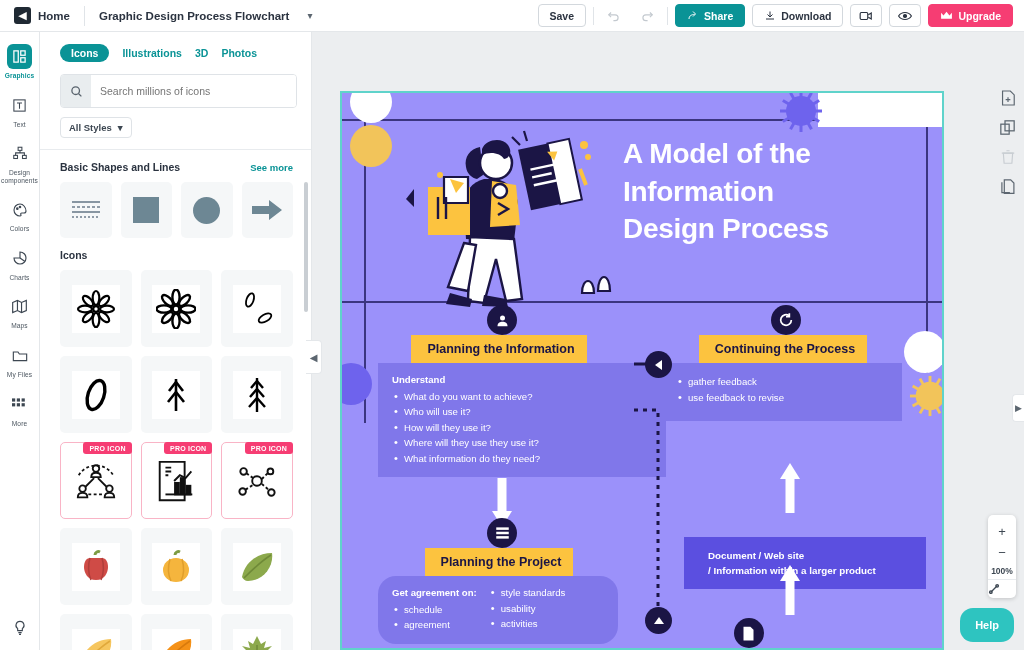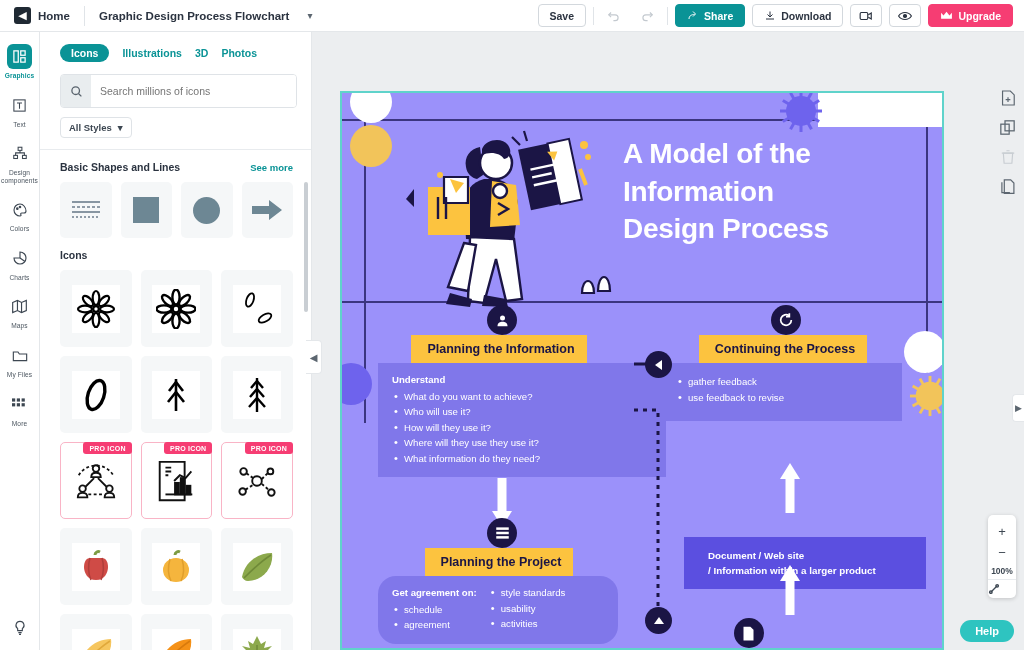--- a/index.html
+++ b/index.html
@@ -221,21 +221,21 @@
     position: absolute; right: 8px; bottom: 52px; width: 28px;
     background: #fff; border-radius: 5px; box-shadow: 0 1px 4px rgba(0,0,0,.18);
     display: flex; flex-direction: column; align-items: center;
     padding: 6px 0 0; font-size: 13px; color: #3d4752;
   }
   .zoom-ctl div { padding: 3px 0; cursor: pointer; }
   .zoom-pct { font-size: 8.5px; font-weight: 700; }
   .zoom-fs { border-top: 1px solid #e8ebee; width: 100%; text-align: center; }
   .help-btn {
     position: absolute; right: 10px; bottom: 8px; background: #2ec4c0; color: #fff;
-    border-radius: 13px; padding: 5px 15px; font-size: 11px; font-weight: 700;
+    border-radius: 13px; padding: 11px 15px; font-size: 11px; font-weight: 700;
     cursor: pointer;
   }
   svg { display: block; }
 </style>
 </head>
 <body>
 
 <div class="app">
 
   <div class="topbar">

